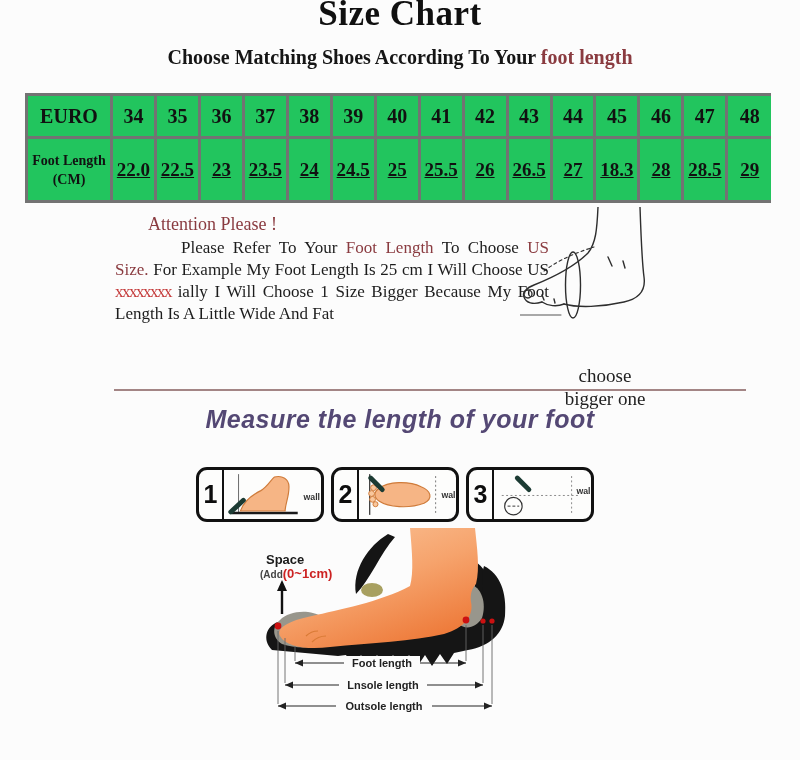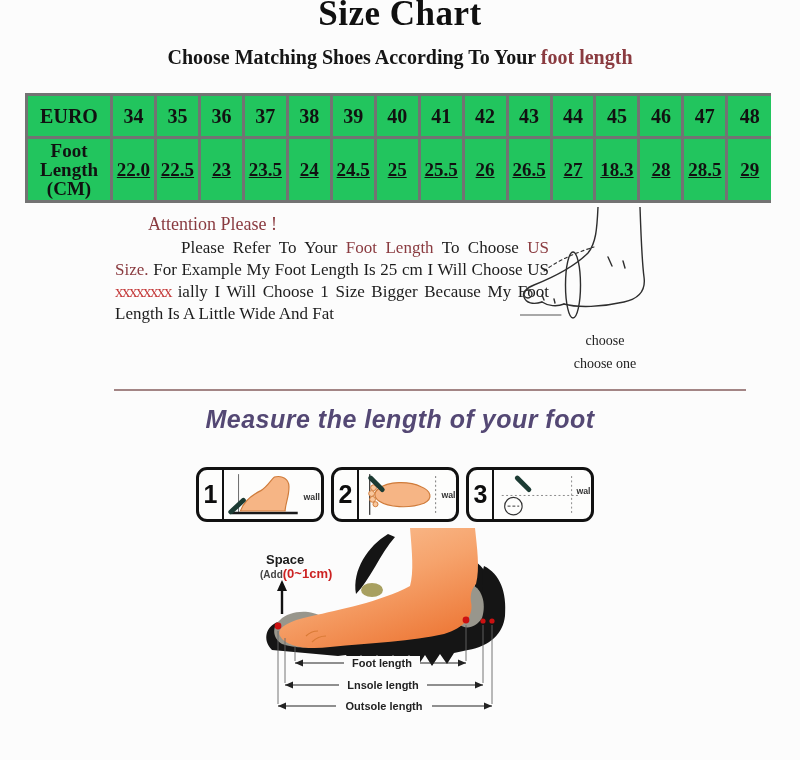--- a/index.html
+++ b/index.html
@@ -12,34 +12,34 @@
   .subtitle{position:absolute;top:46px;left:0;width:100%;text-align:center;
             font-size:20px;font-weight:bold;color:#151515;}
   .subtitle .hl{color:var(--maroon,#7d2b2b);}
 
   table.size{position:absolute;left:25px;top:93px;width:746px;border-collapse:collapse;
              table-layout:fixed;font-weight:bold;color:#111;}
   table.size th,table.size td{border:3px solid #737373;text-align:center;vertical-align:middle;
              padding:0;background:#22c55e;}
   table.size th.rowhead{width:82px;}
   table.size tr.euro-row th,table.size tr.euro-row td{height:40px;font-size:20px;}
-  table.size tr.foot-row th{height:61px;font-size:19px;line-height:19px;}
+  table.size tr.foot-row th{height:61px;font-size:14px;line-height:19px;}
   table.size tr.foot-row td{height:61px;font-size:19px;text-decoration:underline;}
   table.size td:last-child,table.size th:last-child{border-right:none;}
 
   .attention{position:absolute;left:115px;top:214px;width:434px;font-size:17px;color:#1c1c1c;}
   .attention .att-head{color:var(--maroon,#8a3b40);margin:0 0 2px 33px;font-size:18px;}
   .attention p{margin:0;text-align:justify;text-indent:66px;line-height:22px;}
   .attention .mar{color:var(--maroon,#8a3b40);}
   .attention .red{color:var(--red,#c43a3a);letter-spacing:-1.5px;}
 
   .foot-tape{position:absolute;left:520px;top:207px;width:172px;height:140px;}
 
-  .choose-note{position:absolute;left:535px;top:329px;width:140px;text-align:center;
-               font-size:14px;line-height:23px;color:#222;}
+  .choose-note{position:absolute;left:535px;top:364px;width:140px;text-align:center;
+               font-size:19px;line-height:23px;color:#222;}
 
   .divider{position:absolute;left:114px;top:389px;width:632px;height:2px;
            background:var(--divider,#a38585);}
 
   .measure-heading{position:absolute;top:405px;left:0;width:100%;text-align:center;
         font-family:"Liberation Sans","DejaVu Sans",sans-serif;
         font-size:25px;font-weight:bold;font-style:italic;letter-spacing:.5px;
         color:var(--purple,#544874);}
 
   .steps{position:absolute;left:196px;top:467px;display:flex;gap:7px;}
@@ -121,21 +121,21 @@
       <path d="M88,50 l4,9"></path>
       <path d="M103,54 l2,7"></path>
       <ellipse cx="53" cy="78" rx="7.5" ry="33"></ellipse>
       <path d="M24,64 C40,52 58,45 74,40" stroke-dasharray="3,3" stroke-width="1.1"></path>
       <path d="M0,108 L41,108" stroke-width="1" stroke="#555"></path>
     </g>
   </svg>
 
   <div class="choose-note serif">
     <div>choose</div>
-    <div>choose one</div>
+    <div>bigger one</div>
   </div>
 
   <div class="divider"></div>
 
   <div class="measure-heading">Measure the length of your foot</div>
 
   <div class="steps">
 
     <div class="step">
       <div class="step-num">1</div>

